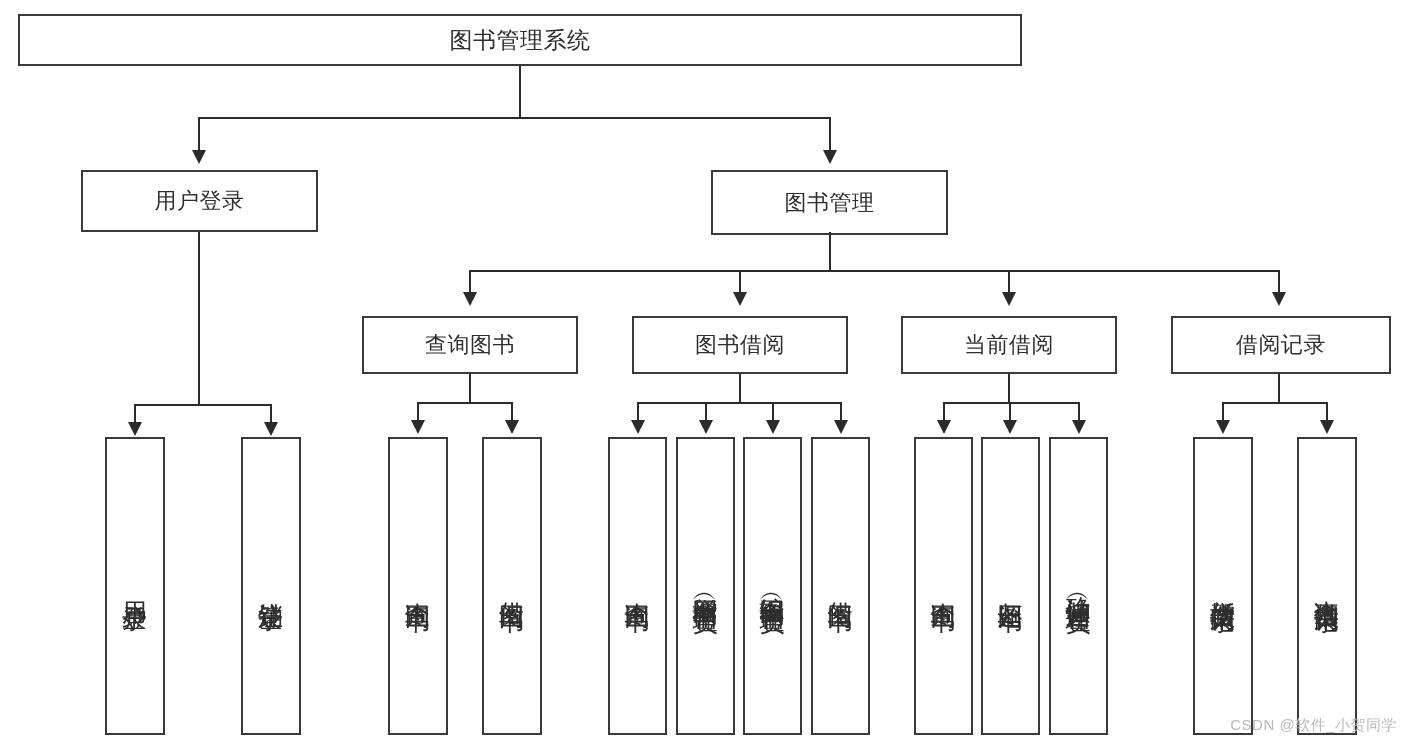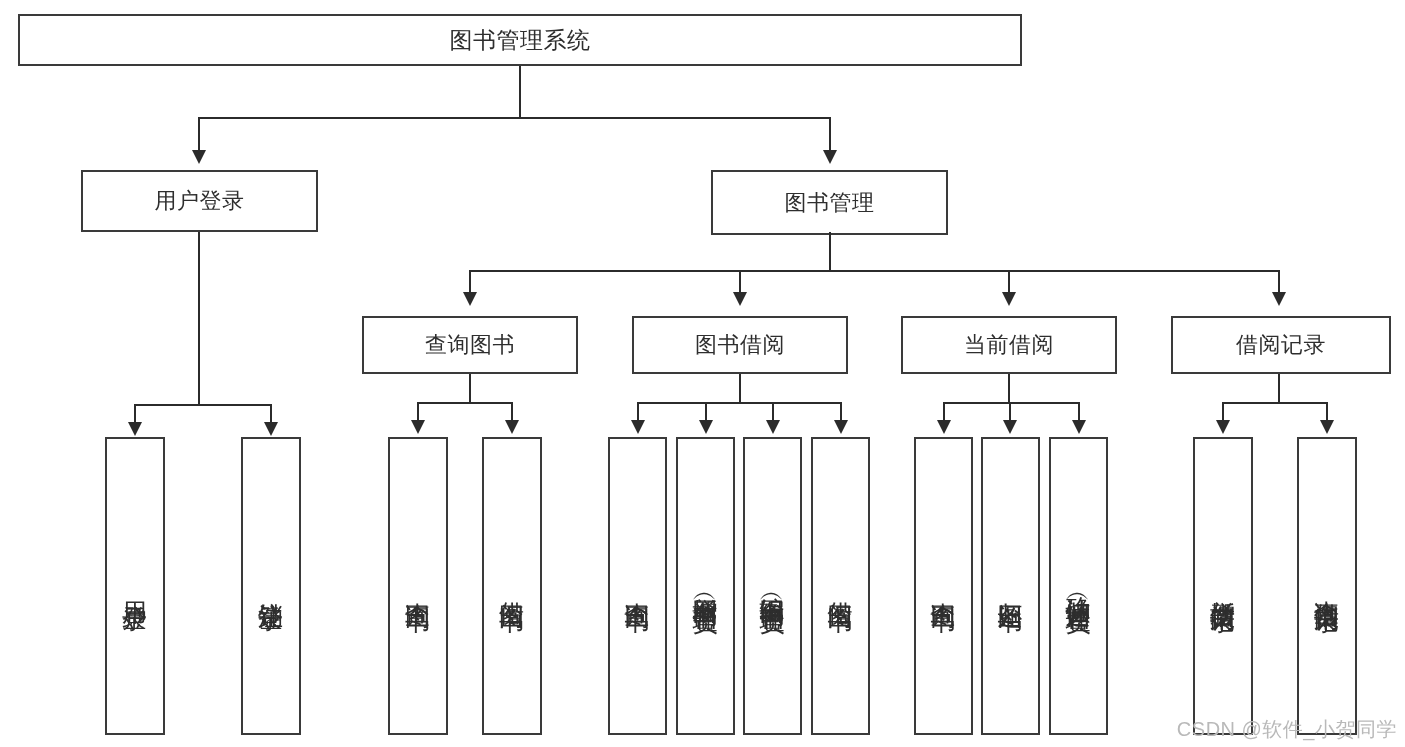--- a/index.html
+++ b/index.html
@@ -67,22 +67,22 @@
     width: 0;
     height: 0;
     border-left: 7px solid transparent;
     border-right: 7px solid transparent;
     border-top: 14px solid #2b2b2b;
   }
   
   #watermark {
     position: absolute;
     right: 8px;
-    bottom: 4px;
-    font-size: 20px;
+    bottom: 12px;
+    font-size: 15px;
     color: #b9b9b9;
     white-space: nowrap;
     letter-spacing: 0.5px;
     pointer-events: none;
   }
 </style>
 </head>
 <body>
 
 <div id="canvas">

